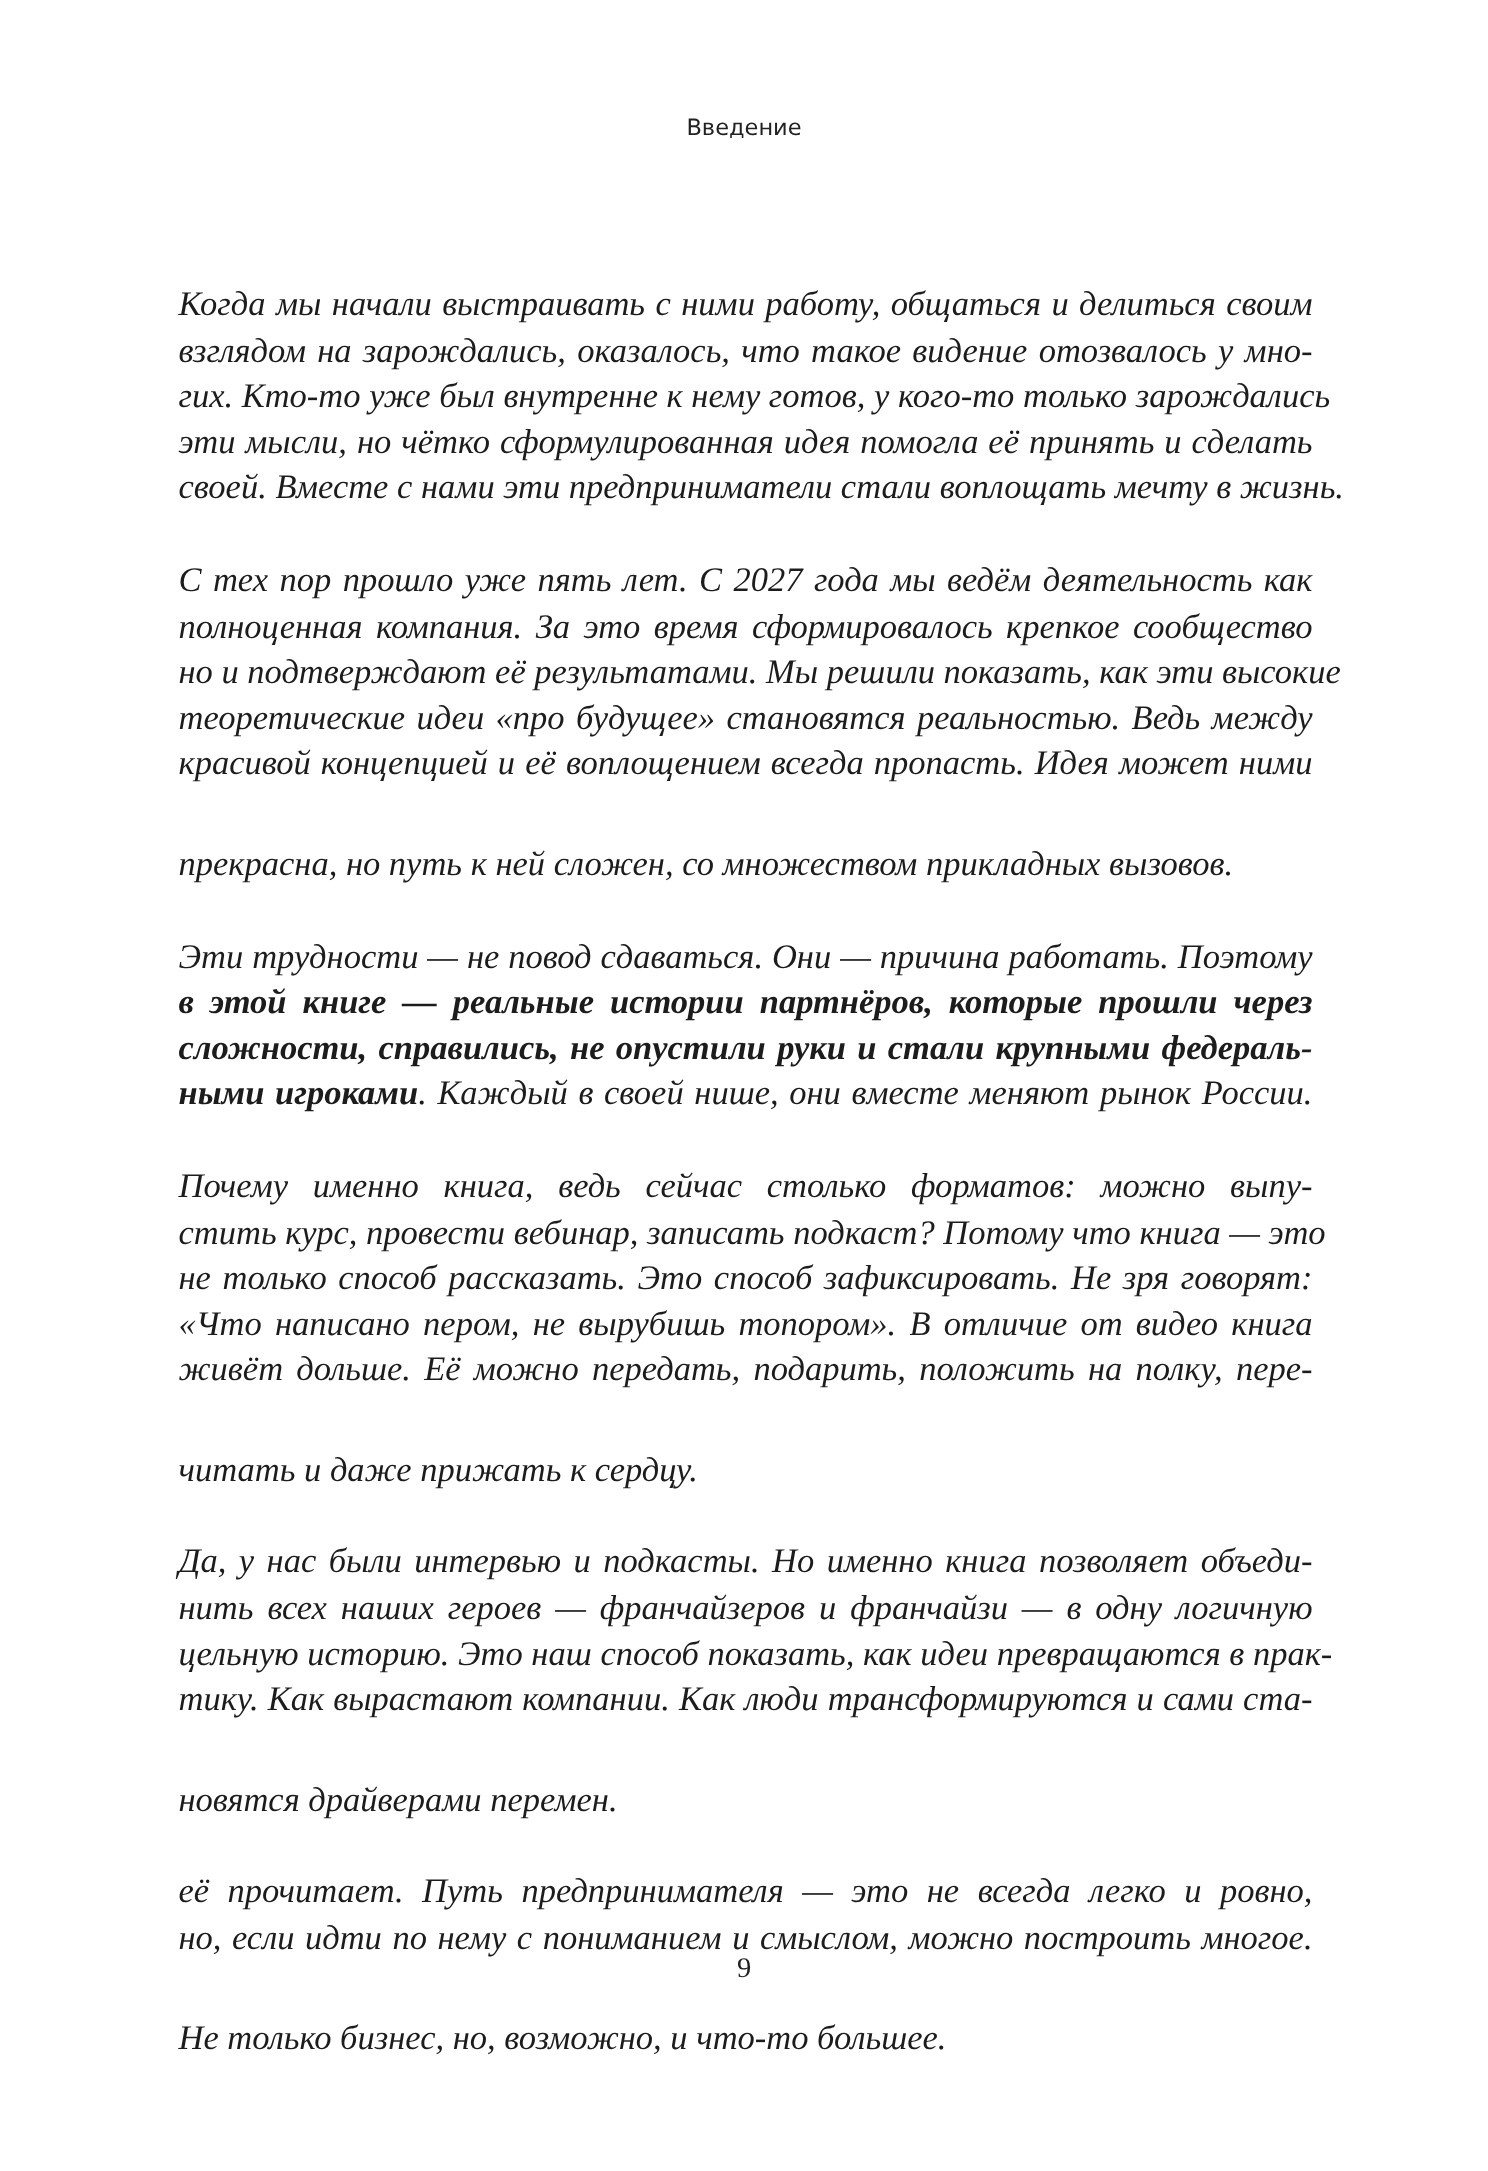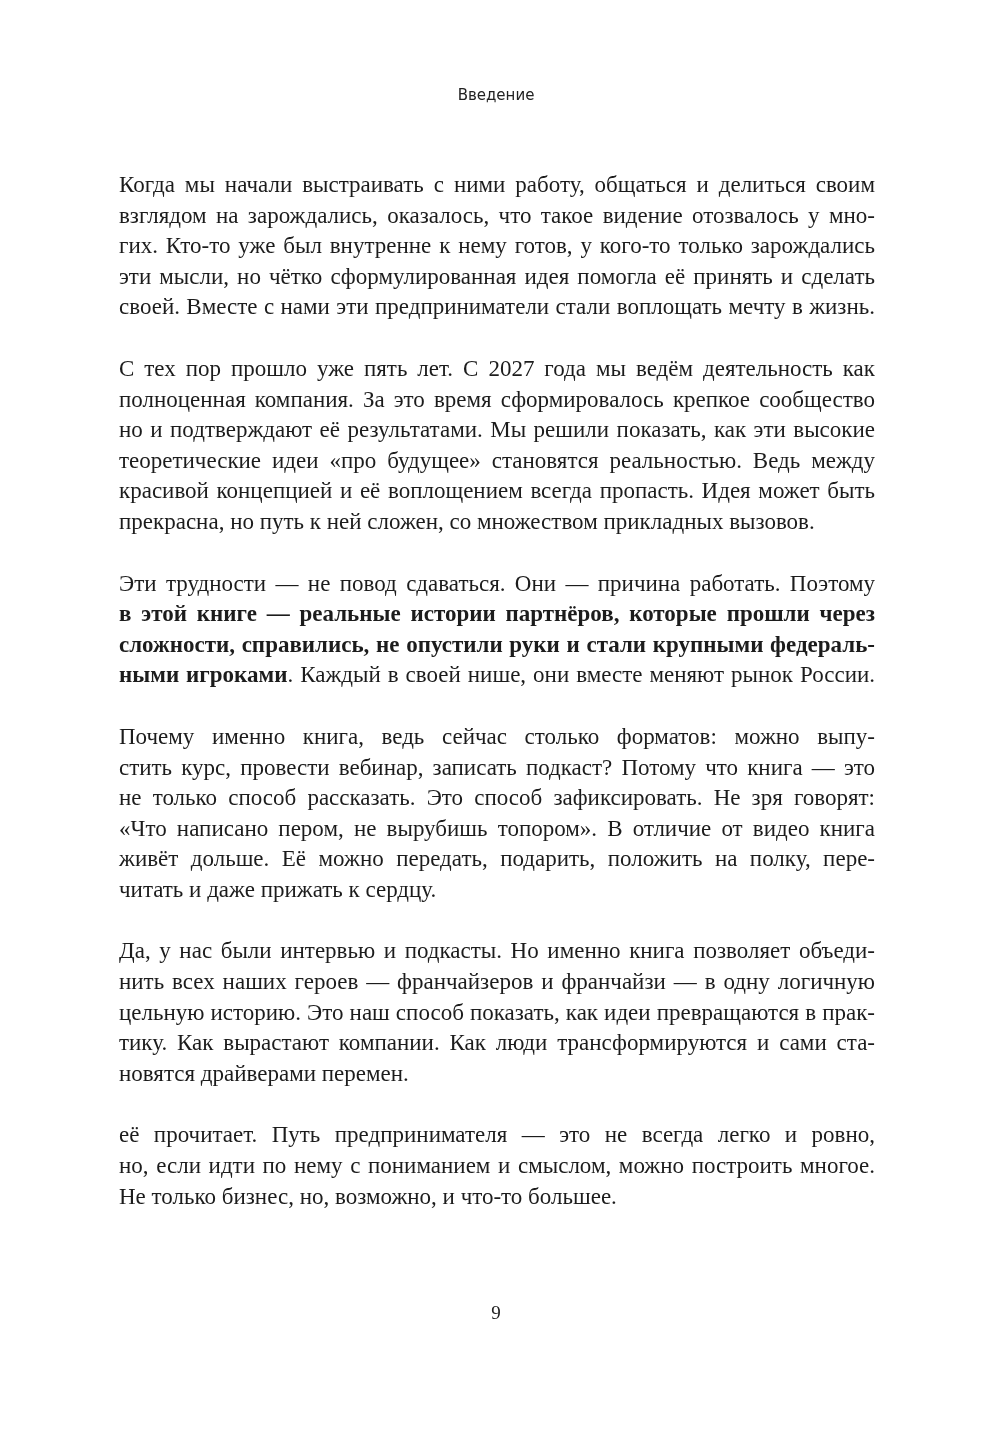--- a/index.html
+++ b/index.html
@@ -1,30 +1,30 @@
 <!DOCTYPE html>
 <html><head>
   <meta charset="utf-8">
   <style>
     html, body { margin: 0; padding: 0; background: #ffffff; }
     body { width: 992px; height: 1447px; position: relative; overflow: hidden; color: #1a1a1a; }
     .header {
-      position: absolute; top: 86px; left: 0; width: 992px; text-align: center;
+      position: absolute; top: 76px; left: 0; width: 992px; text-align: center;
       font-family: "DejaVu Sans", sans-serif; font-size: 15px; color: #222;
     }
     .body-text {
-      position: absolute; top: 170px; left: 119px; width: 756px;
-      font-family: "Liberation Serif", serif; font-size: 23px; color: #1c1c1c;
+      position: absolute; top: 188px; left: 119px; width: 756px;
+      font-family: "Liberation Serif", serif; font-size: 23px; color: #1c1c1c; font-style: italic;
     }
     .para { margin: 0 0 31px 0; }
     .line {
       display: block; height: 30.6px; line-height: 30.6px; white-space: nowrap;
       text-align: justify; text-align-last: justify;
     }
-    .line.last { text-align-last: left; }
+    .line.last { text-align-last: left; margin-top: 36px; }
     b.strong { font-weight: bold; }
     .page-number {
       position: absolute; top: 1302px; left: 0; width: 992px; text-align: center;
       font-family: "Liberation Serif", serif; font-size: 19px; color: #222;
     }
   </style>
 </head>
 <body>
 
 <div class="header">Введение</div>
@@ -37,21 +37,21 @@
     <span class="line">гих. Кто-то уже был внутренне к нему готов, у кого-то только зарождались</span>
     <span class="line">эти мысли, но чётко сформулированная идея помогла её принять и сделать</span>
     <span class="line">своей. Вместе с нами эти предприниматели стали воплощать мечту в жизнь.</span>
   </div>
 
   <div class="para">
     <span class="line">С тех пор прошло уже пять лет. С 2027 года мы ведём деятельность как</span>
     <span class="line">полноценная компания. За это время сформировалось крепкое сообщество</span>
     <span class="line">но и подтверждают её результатами. Мы решили показать, как эти высокие</span>
     <span class="line">теоретические идеи «про будущее» становятся реальностью. Ведь между</span>
-    <span class="line">красивой концепцией и её воплощением всегда пропасть. Идея может быть</span>
+    <span class="line">красивой концепцией и её воплощением всегда пропасть. Идея может ними</span>
     <span class="line last">прекрасна, но путь к ней сложен, со множеством прикладных вызовов.</span>
   </div>
 
   <div class="para">
     <span class="line">Эти трудности — не повод сдаваться. Они — причина работать. Поэтому</span>
     <span class="line"><b class="strong">в этой книге — реальные истории партнёров, которые прошли через</b></span>
     <span class="line"><b class="strong">сложности, справились, не опустили руки и стали крупными федераль-</b></span>
     <span class="line"><b class="strong">ными игроками</b><span>. Каждый в своей нише, они вместе меняют рынок России.</span></span>
   </div>
 

